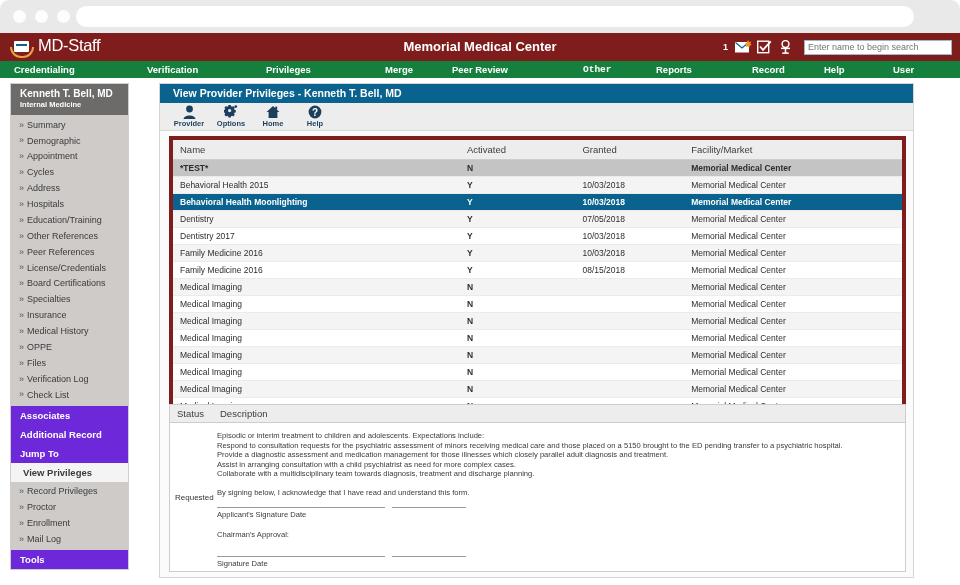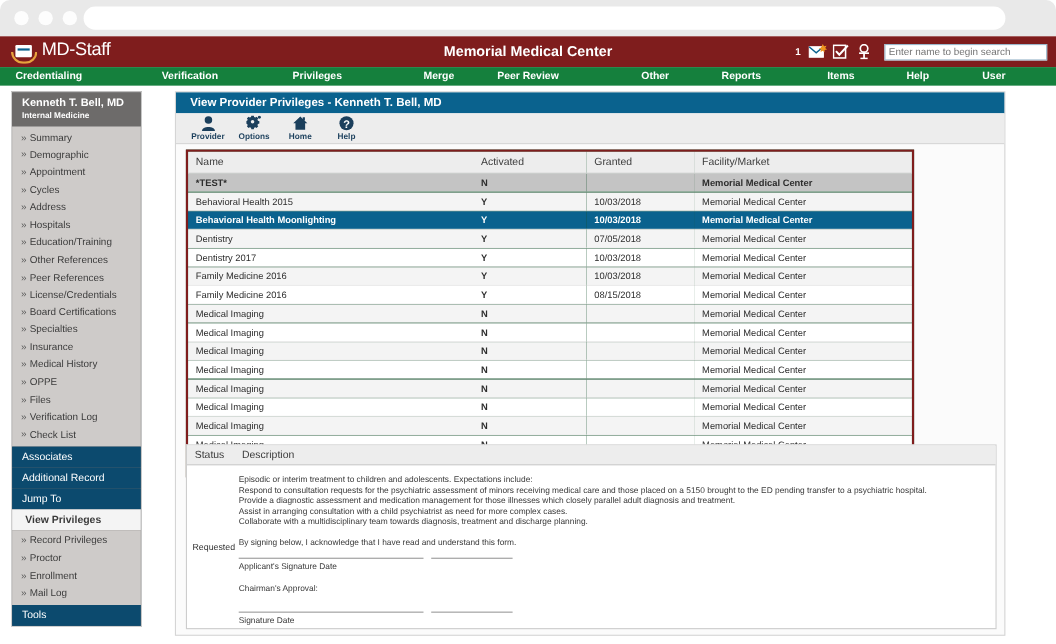--- a/index.html
+++ b/index.html
@@ -90,22 +90,22 @@
   .side-prov .sp { font-size: 7.5px; font-weight: bold; line-height: 10px; }
   .side-group { background: #cecbc9; padding: 2px 0 3px 0; }
   .side-sub {
     font-size: 9px; color: #3b3b3b; padding: 1.7px 0 1.7px 16px; cursor:pointer;
     position: relative; line-height: 12.5px; white-space: nowrap;
   }
   .side-sub::before {
     content: '\00BB'; position: absolute; left: 8px; top: 1.5px; color: #555; font-size: 9px;
   }
   .side-head {
-    font-size: 9.5px; color: #fff; font-weight: normal; padding: 4px 0 4px 9px;
-    background: #0c4a6e; cursor: pointer; white-space: nowrap;
+    font-size: 9.5px; color: #fff; font-weight: bold; padding: 4px 0 4px 9px;
+    background: #6d28d9; cursor: pointer; white-space: nowrap;
   }
   .side-active {
     font-size: 9.5px; color: #3a3a3a; font-weight: bold; padding: 4px 0 4px 12px;
     background: #f4f4f4; cursor: pointer; white-space: nowrap;
   }
 
   
   #main {
     position: absolute; left: 159px; top: 5px; width: 755px; height: 495px;
     background: #fbfbfb; border: 1px solid #d5d5d5;
@@ -119,22 +119,22 @@
     display: flex; align-items: flex-start; padding: 2px 0 0 11px; gap: 6px;
   }
   .tb {
     width: 36px; text-align: center; cursor: pointer; color: #1b3f5c;
   }
   .tb .ic { height: 14px; display:flex; align-items:center; justify-content:center; }
   .tb .lb { font-size: 7.5px; font-weight: bold; margin-top: 0px; color:#1b3f5c; }
 
   
   #grid-wrap {
-    position: absolute; left: 9px; top: 52px; width: 662px;
-    border: 2px solid #7f1d1d; background: #14532d;
+    position: absolute; left: 9px; top: 52px; width: 737px;
+    border: 4px solid #7f1d1d; background: #ef4444;
   }
   table.grid { width: 100%; border-collapse: collapse; }
   table.grid th {
     background: #ededed; font-size: 9.5px; font-weight: normal; color: #3c3c3c;
     text-align: left; padding: 4px 0 4px 7px; border-bottom: 1px solid #cdcdcd;
     height: 18px;
   }
   table.grid td {
     font-size: 8.5px; color: #2d2d2d; padding: 3px 0 3px 7px; height: 15.7px;
     border-bottom: 1px solid #ebebeb; white-space: nowrap; overflow:hidden;
@@ -234,23 +234,23 @@
       <input id="search-input" type="text" placeholder="Enter name to begin search" style="">
     </div>
   </div>
 
   <div id="navbar">
       <div class="nav-item" style="position: absolute; left: 14px;">Credentialing</div>
       <div class="nav-item" style="position: absolute; left: 147px;">Verification</div>
       <div class="nav-item" style="position: absolute; left: 266px;">Privileges</div>
       <div class="nav-item" style="position: absolute; left: 385px;">Merge</div>
       <div class="nav-item" style="position: absolute; left: 452px;">Peer Review</div>
-      <div class="nav-item" style="position: absolute; left: 583px;">Other</div>
+      <div class="nav-item" style="position: absolute; left: 583px; font-family: Liberation Mono, monospace;">Other</div>
       <div class="nav-item" style="position: absolute; left: 656px;">Reports</div>
-      <div class="nav-item" style="position: absolute; left: 752px;">Items</div>
+      <div class="nav-item" style="position: absolute; left: 752px;">Record</div>
       <div class="nav-item" style="position: absolute; left: 824px;">Help</div>
       <div class="nav-item" style="position: absolute; left: 893px;">User</div>
     </div>
 
   <div id="body">
 
     <div id="sidebar">
       <div class="side-prov">
         <div class="nm">Kenneth T. Bell, MD</div>
         <div class="sp">Internal Medicine</div>

